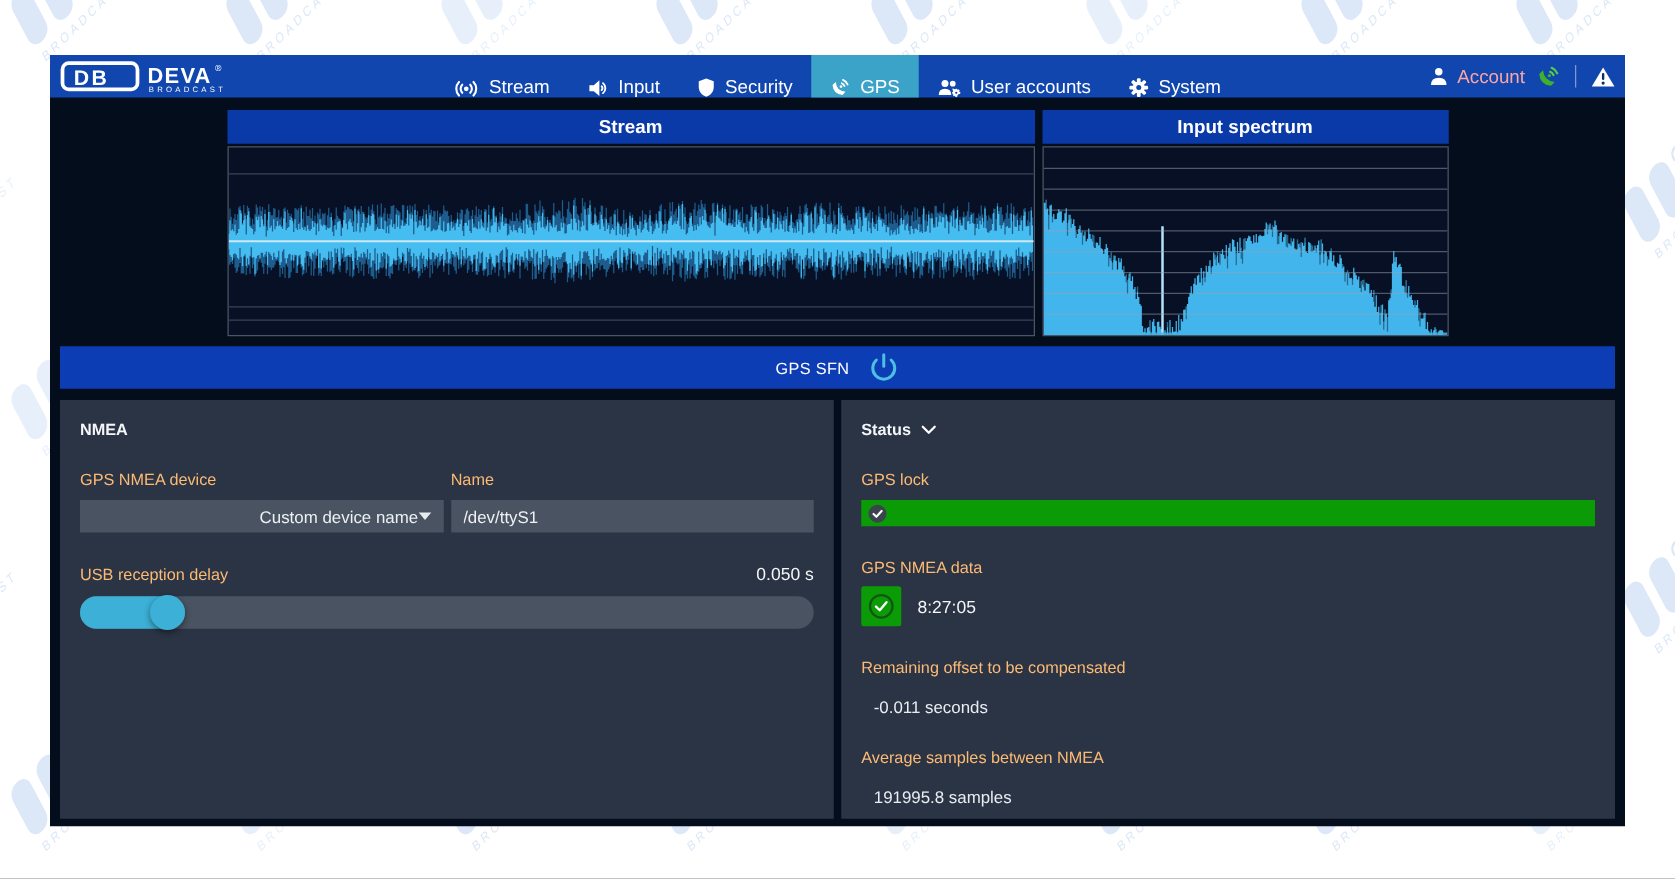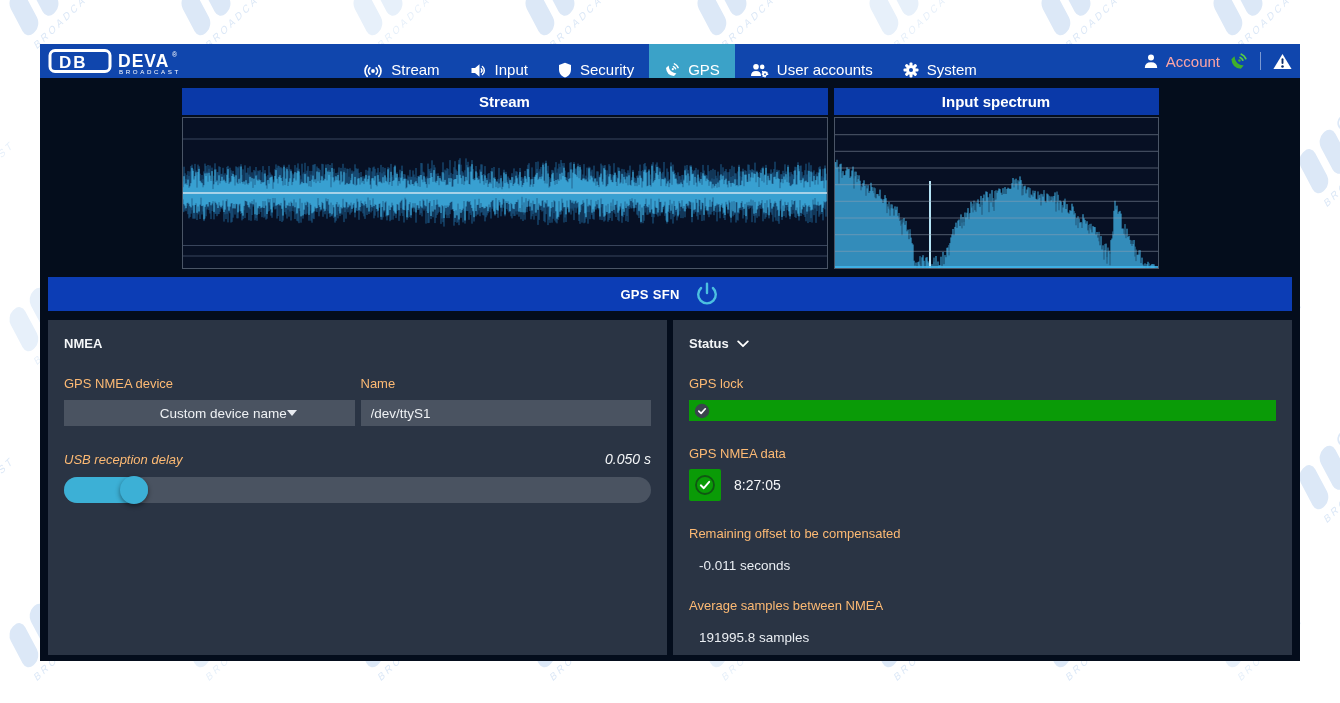--- a/index.html
+++ b/index.html
@@ -50,43 +50,43 @@
   .chart-body {
     margin-top:2px; border:1px solid #4a5566; background:var(--chart-bg,#071024);
   }
   .chart-body svg { display:block; }
 
   
   .sfn-bar {
     position:absolute; top:233px; left:8px; right:8px; height:34px;
     background:var(--sfn-blue,#0c3db5); display:flex; align-items:center; justify-content:center; gap:14px;
   }
-  .sfn-label { color:#fff; font-size:13px; font-weight:bold; letter-spacing:.3px; }
+  .sfn-label { color:#fff; font-size:13px; font-weight:normal; letter-spacing:.3px; }
   .sfn-power { cursor:pointer; display:flex; }
 
   
   .panels {
     position:absolute; top:276px; left:8px; right:8px; height:335px;
     display:flex; gap:6px;
   }
   .panel { background:var(--panel-bg,#2a3444); flex:1; padding:16px 16px 0 16px; position:relative; }
 
   .panel-title { color:#f4f6f8; font-size:13px; font-weight:bold; display:flex; align-items:center; gap:8px; }
   .label { color:#fdba74; font-size:13px; }
   .form-grid { display:flex; gap:6px; margin-top:25px; }
   .form-col { flex:1; }
   .form-col .label { display:block; margin-bottom:9px; }
   .field {
     height:26px; background:var(--field-bg,#4a5361); color:#eef1f4; font-size:13.5px;
     display:flex; align-items:center; padding:0 10px; border:none; width:100%;
     font-family:"Liberation Sans","DejaVu Sans",sans-serif;
   }
-  .select { justify-content:center; cursor:pointer;padding-left:48px; }
+  .select { justify-content:flex-end; cursor:pointer;padding-left:48px; }
   .caret { width:0; height:0; border-left:5px solid transparent; border-right:5px solid transparent; border-top:6px solid #e8ebf0; }
-  .delay-row { display:flex; justify-content:space-between; align-items:baseline; margin-top:25px;font-style:italic; }
+  .delay-row { display:flex; justify-content:space-between; align-items:baseline; margin-top:25px; }
   .delay-value { color:#f4f6f8; font-size:14px; }
 
   .slider { position:relative; margin-top:10px; height:26px; }
   .slider-track { position:absolute; inset:0; background:var(--field-bg,#4a5361); border-radius:13px; }
   .slider-fill { position:absolute; left:0; top:0; bottom:0; background:var(--accent-cyan,#3cb0d6); border-radius:13px; }
   .slider-handle {
     position:absolute; top:-1px; width:28px; height:28px; border-radius:50%;
     background:var(--accent-cyan,#3cb0d6); box-shadow:0 2px 5px rgba(0,0,0,.45); cursor:pointer;
   }
 

